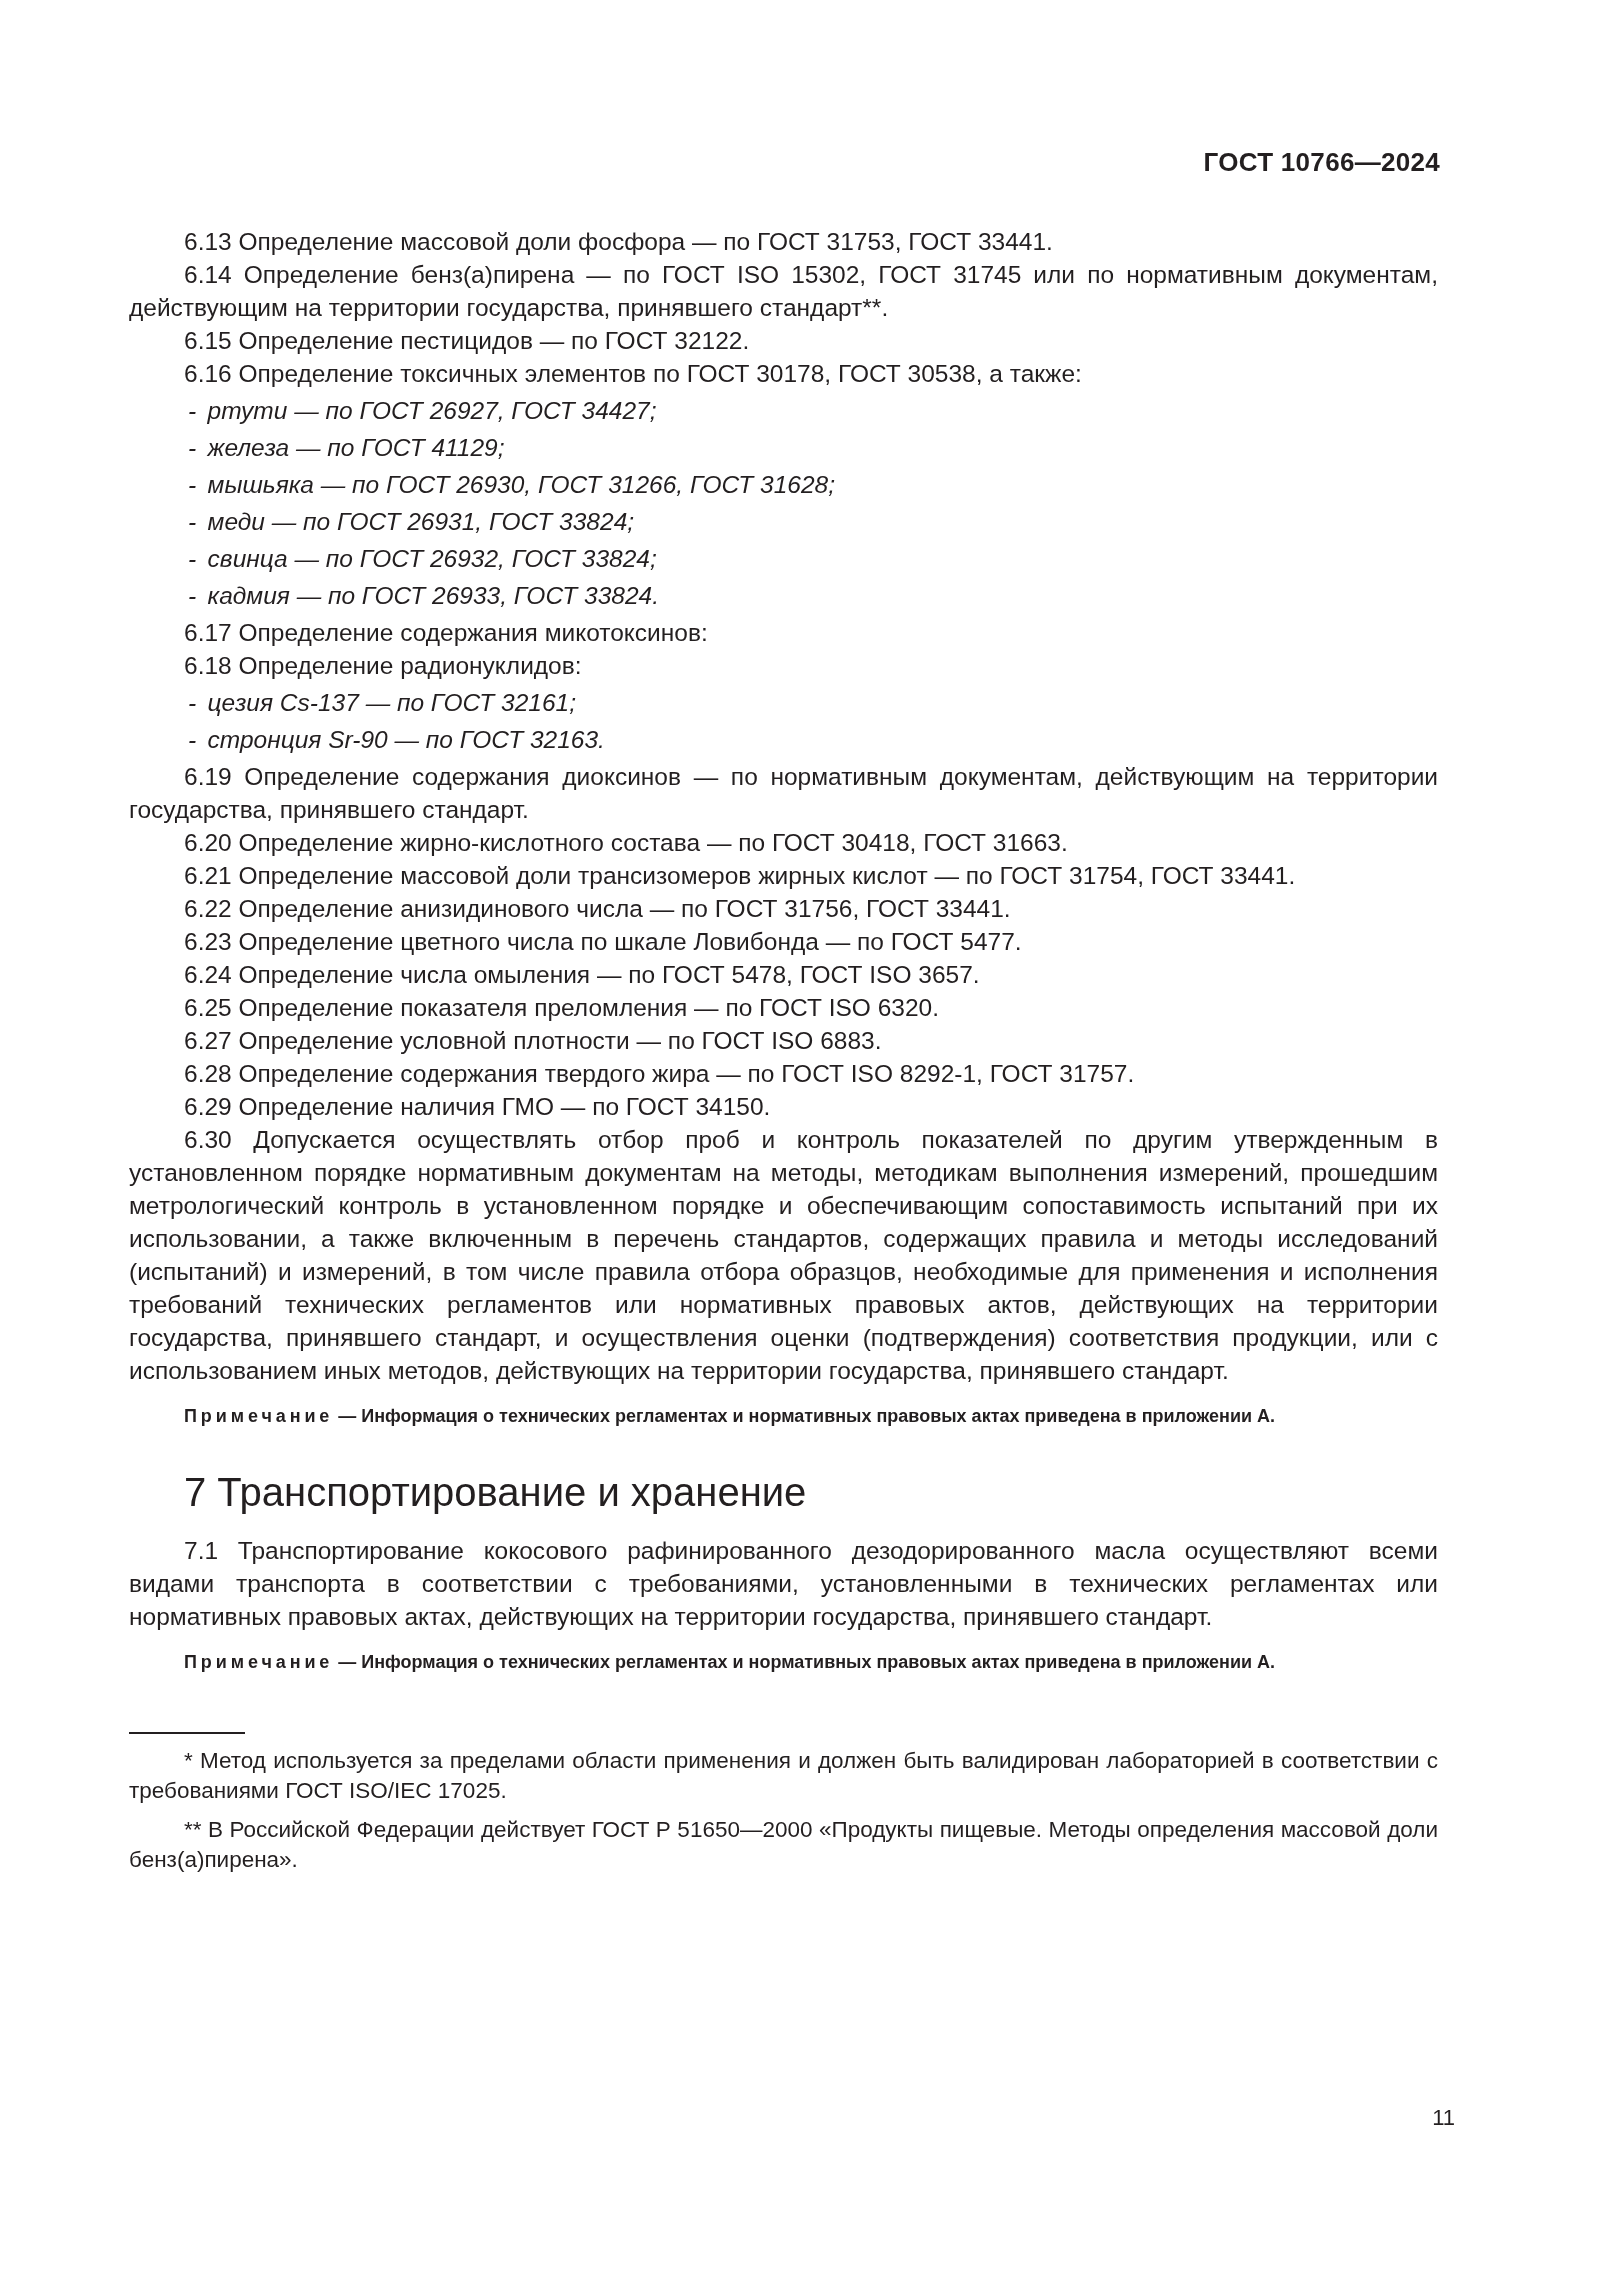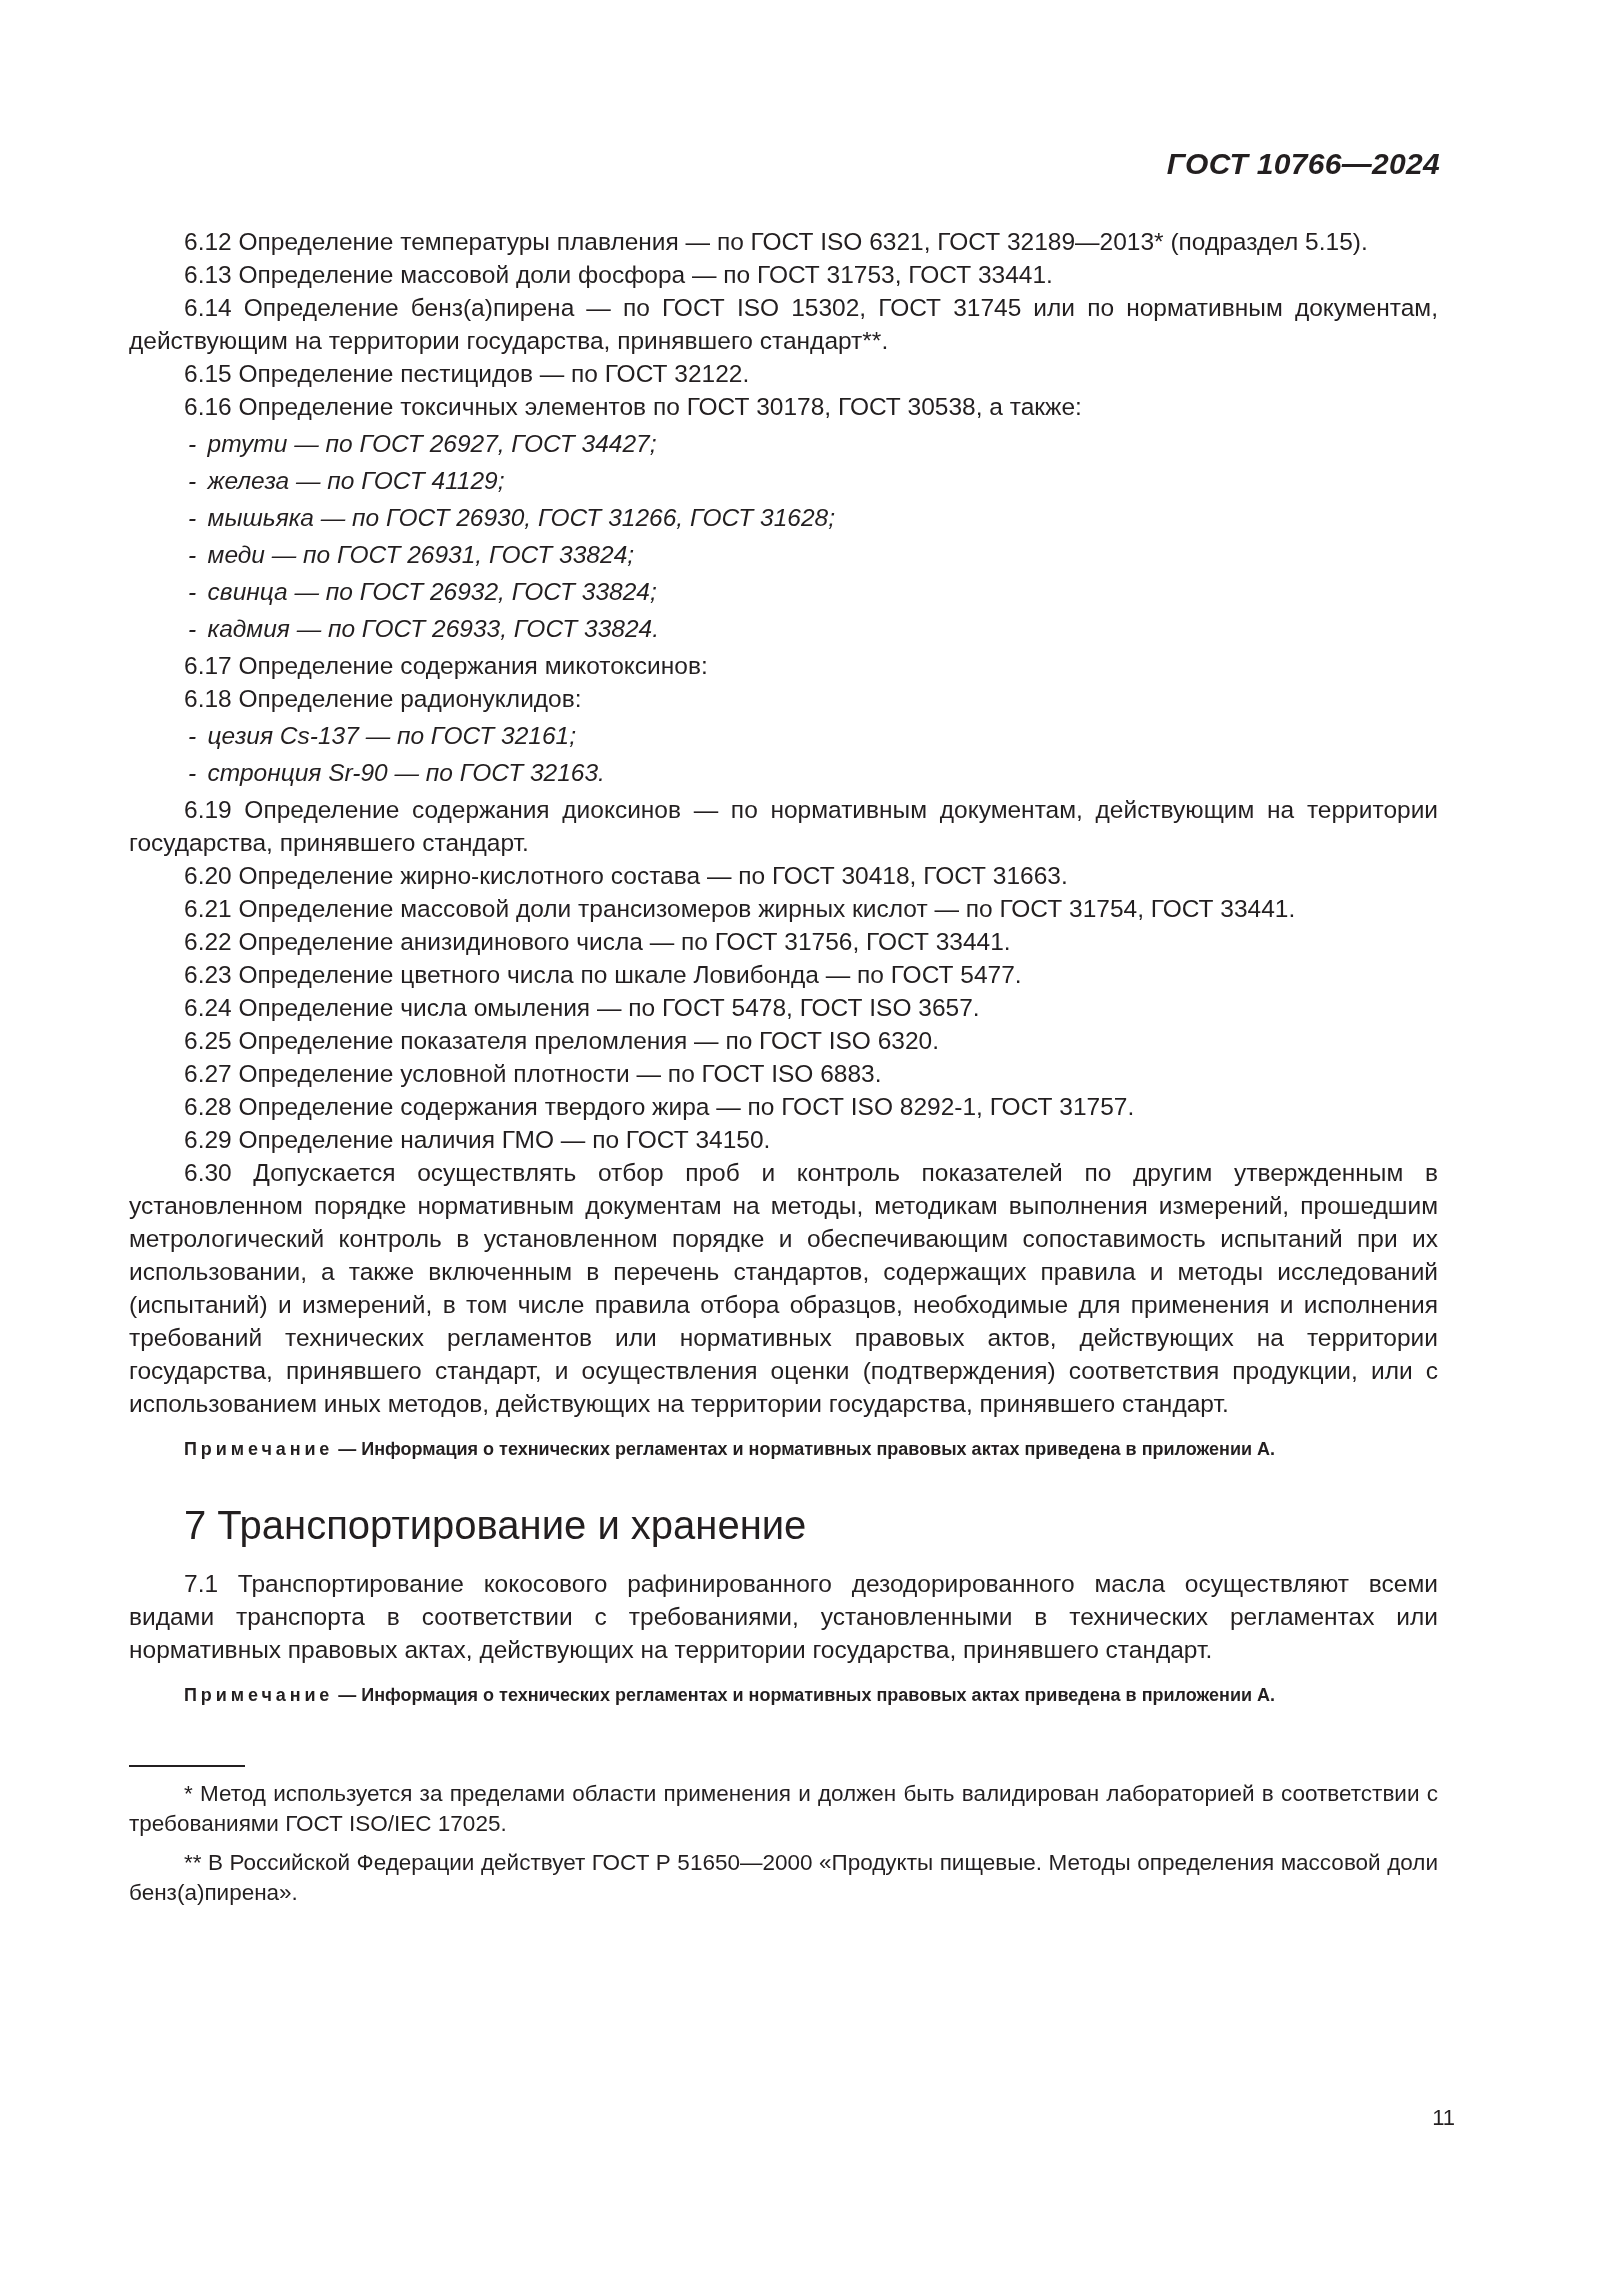--- a/index.html
+++ b/index.html
@@ -1,38 +1,37 @@
 <!DOCTYPE html>
 <html><head>
 <meta charset="utf-8">
 <style>
   html, body { margin: 0; padding: 0; background: #ffffff; }
   body { width: 1621px; height: 2293px; position: relative; overflow: hidden;
          font-family: "Liberation Sans", sans-serif; color: #231f20; }
-  .header { position: absolute; top: 147px; right: 181px; font-weight: bold; font-size: 30px; letter-spacing: 0.3px; font-style: italic; }
+  .header { position: absolute; top: 147px; right: 181px; font-weight: bold; font-size: 26px; letter-spacing: 0.3px; }
   .content { position: absolute; left: 129px; top: 225px; width: 1309px; font-size: 24.5px; line-height: 33px; }
   .p { margin: 0; text-align: justify; }
   .ind { text-indent: 55px; }
   .dash { padding-left: 55px; margin: 4px; font-style: italic; }
   .dash .mk { display: inline-block; width: 19.6px; }
   .note { margin: 13.7px 0 0 0; font-size: 18px; line-height: 30px; text-indent: 55px; text-align: justify; font-weight: bold; }
   .note .lbl { letter-spacing: 3.9px; }
   .h2 { margin: 45px 0 25.5px 55px; font-size: 40px; font-weight: normal; }
   .sep { width: 116px; border-top: 2px solid #231f20; margin: 55px 0 11.8px 0; }
   .fn { font-size: 22.5px; line-height: 30px; text-indent: 55px; text-align: justify; margin: 0 0 9.8px 0; }
   .pagenum { position: absolute; top: 2105px; right: 166px; font-size: 22px; margin-left: 45px; }
   sub { font-size: 16.7px; vertical-align: -4.9px; line-height: 0; }
 </style>
 </head>
 <body>
 
 <div class="header">ГОСТ 10766—2024</div>
 
 <div class="content">
-  <p class="p ind">6.12  Определение температуры плавления — по ГОСТ ISO 6321, ГОСТ 32189—2013* (подраздел 5.15).</p>
   <p class="p ind">6.13  Определение массовой доли фосфора — по ГОСТ 31753, ГОСТ 33441.</p>
   <p class="p ind">6.14  Определение бенз(а)пирена — по ГОСТ ISO 15302, ГОСТ 31745 или по нормативным документам, действующим на территории государства, принявшего стандарт**.</p>
   <p class="p ind">6.15  Определение пестицидов — по ГОСТ 32122.</p>
   <p class="p ind">6.16  Определение токсичных элементов по ГОСТ 30178, ГОСТ 30538, а также:</p>
   <p class="dash"><span class="mk">-</span><span>ртути — по ГОСТ 26927, ГОСТ 34427;</span></p>
   <p class="dash"><span class="mk">-</span><span>железа — по ГОСТ 41129;</span></p>
   <p class="dash"><span class="mk">-</span><span>мышьяка — по ГОСТ 26930, ГОСТ 31266, ГОСТ 31628;</span></p>
   <p class="dash"><span class="mk">-</span><span>меди — по ГОСТ 26931, ГОСТ 33824;</span></p>
   <p class="dash"><span class="mk">-</span><span>свинца — по ГОСТ 26932, ГОСТ 33824;</span></p>
   <p class="dash"><span class="mk">-</span><span>кадмия — по ГОСТ 26933, ГОСТ 33824.</span></p>

